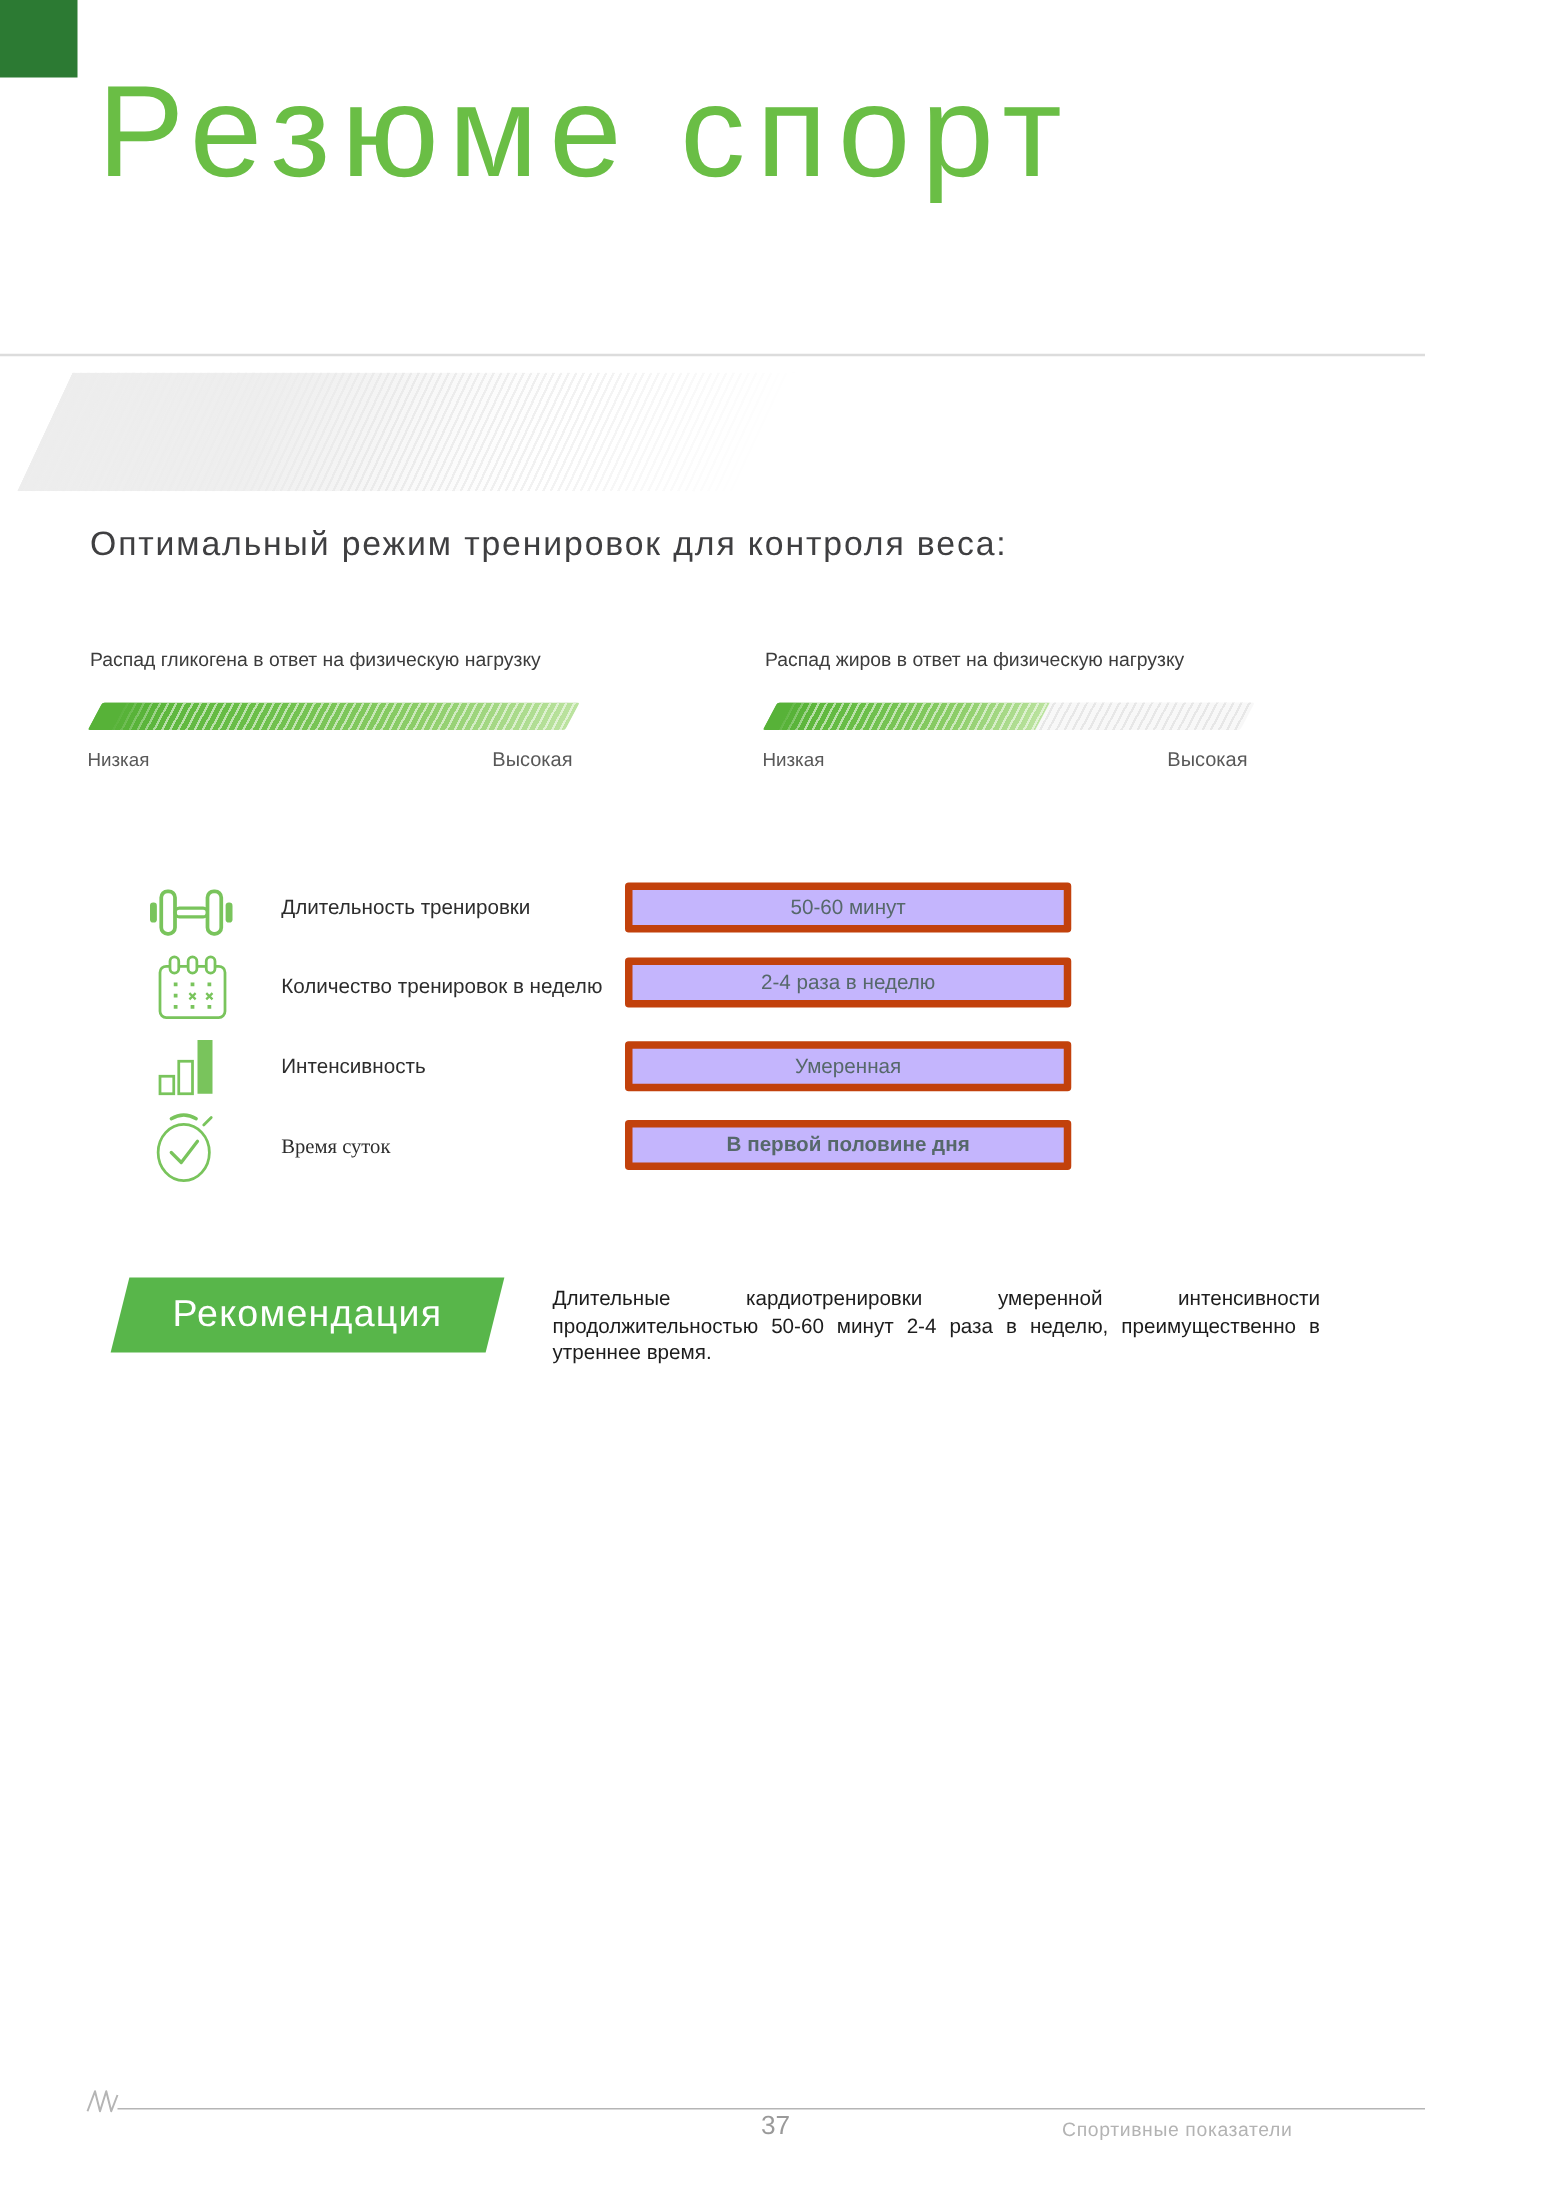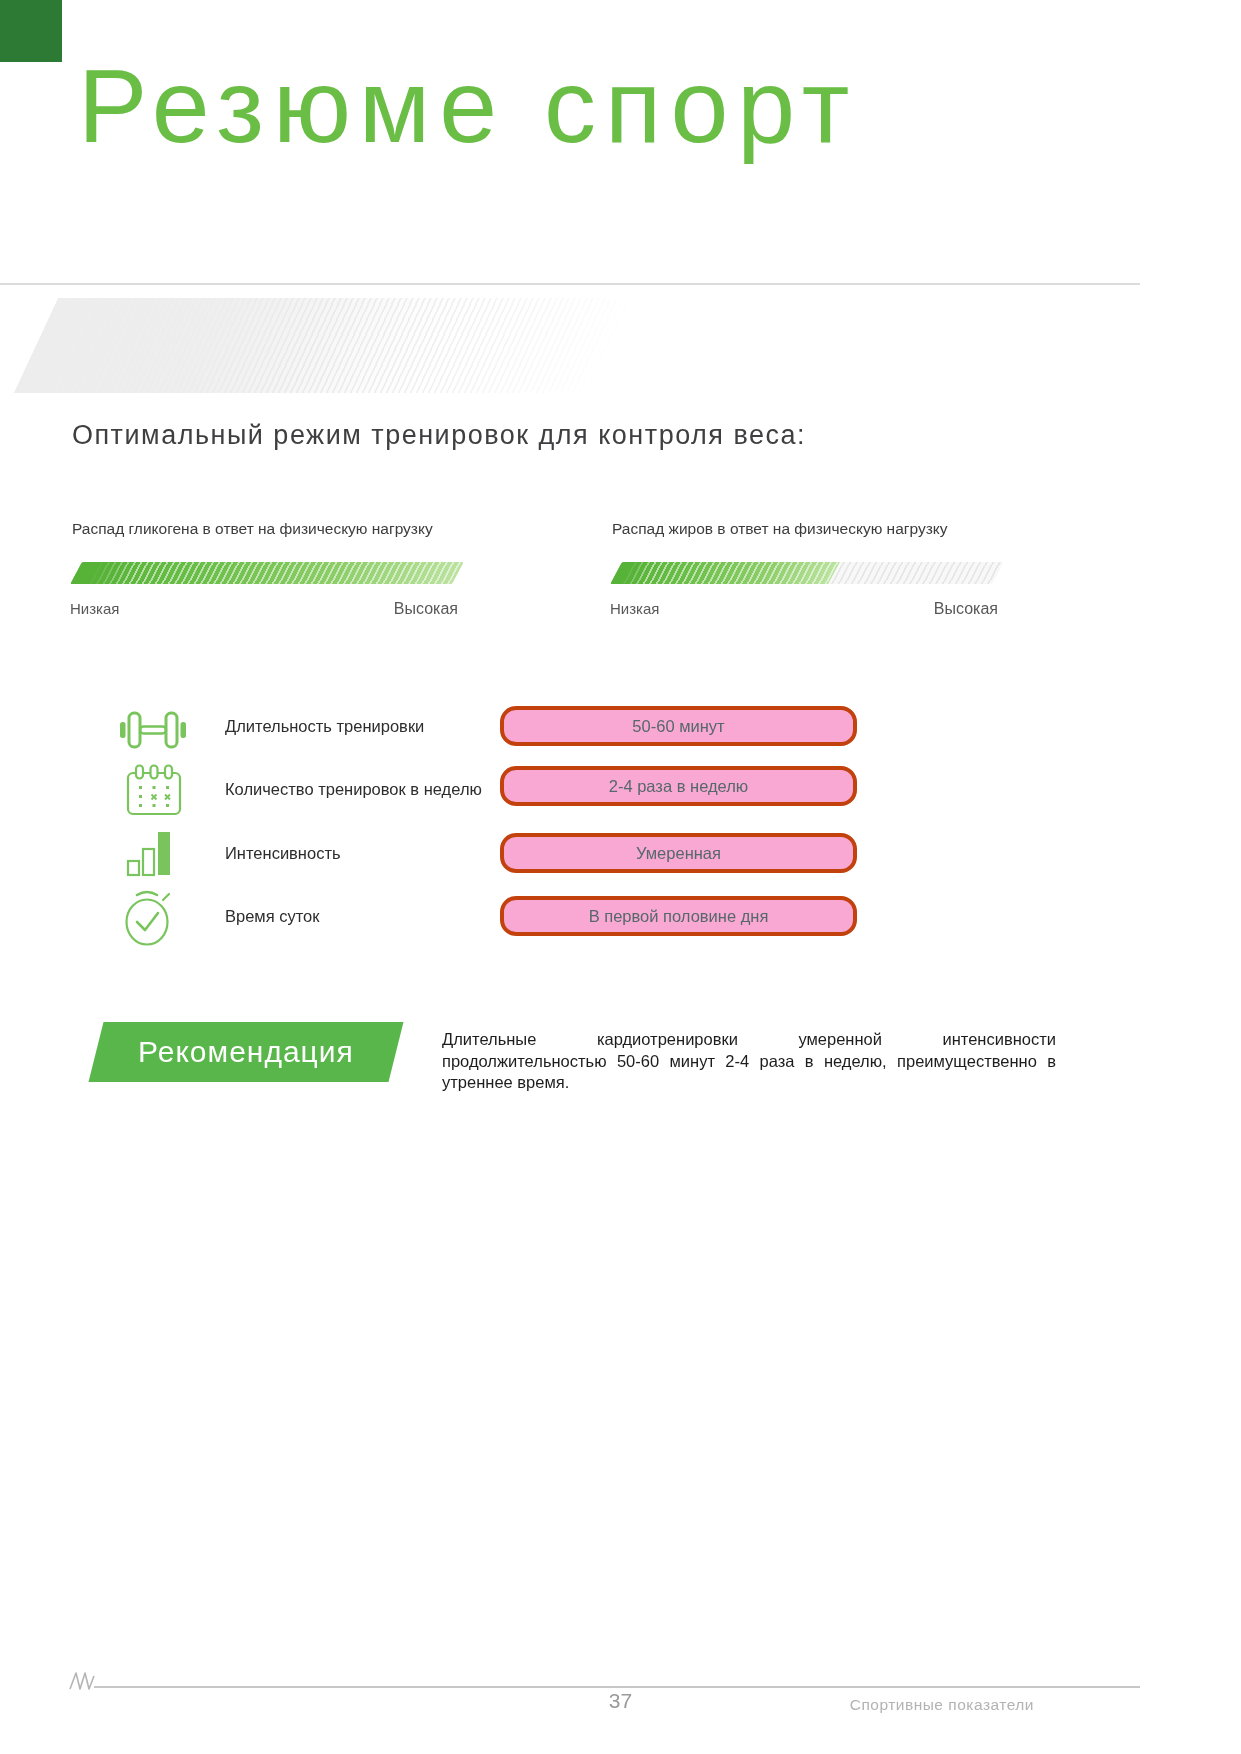--- a/index.html
+++ b/index.html
@@ -55,21 +55,21 @@
     content:"";position:absolute;left:0;top:0;bottom:0;width:15%;
     background:linear-gradient(90deg,#57b238 30%,rgba(87,178,56,0) 100%);
   }
   .bar-low{position:absolute;left:2px;top:88px;font-size:15px;color:#585858;}
   .bar-high{position:absolute;right:0;top:88px;font-size:16px;color:#585858;}
   
   .row-icon{position:absolute;}
   .row-label{position:absolute;left:225px;font-size:16.5px;color:#2d2d2d;white-space:nowrap;}
   .value-box{
     position:absolute;left:500px;width:357px;height:40px;box-sizing:border-box;
-    border:4px solid #c2410c;border-radius:16px;background:#f9a8d4;
+    border:6px solid #c2410c;border-radius:3px;background:#c4b5fd;
     display:flex;align-items:center;justify-content:center;
     font-size:16.5px;color:#56686a;
   }
   
   .reco-badge{
     position:absolute;left:96px;top:1022px;width:300px;height:60px;
     background:#58b64a;transform:skewX(-14deg);
     display:flex;align-items:center;justify-content:center;
   }
   .reco-badge span{transform:skewX(14deg);color:#fff;font-size:30px;letter-spacing:1px;}
@@ -164,22 +164,22 @@
   <div class="value-box" style="top:833px;">Умеренная</div>
 
   <div class="row-icon" style="left:123px;top:886px;">
     <svg width="52" height="62" viewBox="0 0 52 62" fill="none" stroke="#79c45c">
       <ellipse cx="24" cy="36" rx="20.5" ry="22.5" stroke-width="2.2"></ellipse>
       <polyline points="14,36 22,44 35,27" stroke-width="2.6" stroke-linecap="round" stroke-linejoin="round"></polyline>
       <path d="M14 9 Q24 3 34 9" stroke-width="2.6" stroke-linecap="round"></path>
       <path d="M40 14 L46 8" stroke-width="2.2" stroke-linecap="round"></path>
     </svg>
   </div>
-  <div class="row-label" style="top:907px;">Время суток</div>
-  <div class="value-box" style="top:896px;">В первой половине дня</div>
+  <div class="row-label" style="top:907px;font-family:Liberation Serif, serif;">Время суток</div>
+  <div class="value-box" style="top:896px;font-weight:bold;">В первой половине дня</div>
 
   <div class="reco-badge">
     <span>Рекомендация</span>
   </div>
   <div class="reco-text">Длительные кардиотренировки умеренной интенсивности продолжительностью 50-60 минут 2-4 раза в неделю, преимущественно в утреннее время.</div>
 
   <svg class="footer-svg" width="1130" height="52" viewBox="0 0 1130 52" fill="none" stroke="#b5b5b5">
     <polyline points="10,25 16,9 20,25 25,9 29,25 34,12" stroke-width="1.6" stroke-linejoin="round"></polyline>
     <path d="M34 23 L1080 23 Q1087 23 1089 31" stroke-width="1.3"></path>
     <polyline points="1092,24 1099,48 1107,20" stroke-width="1.3" stroke-linejoin="round"></polyline>

